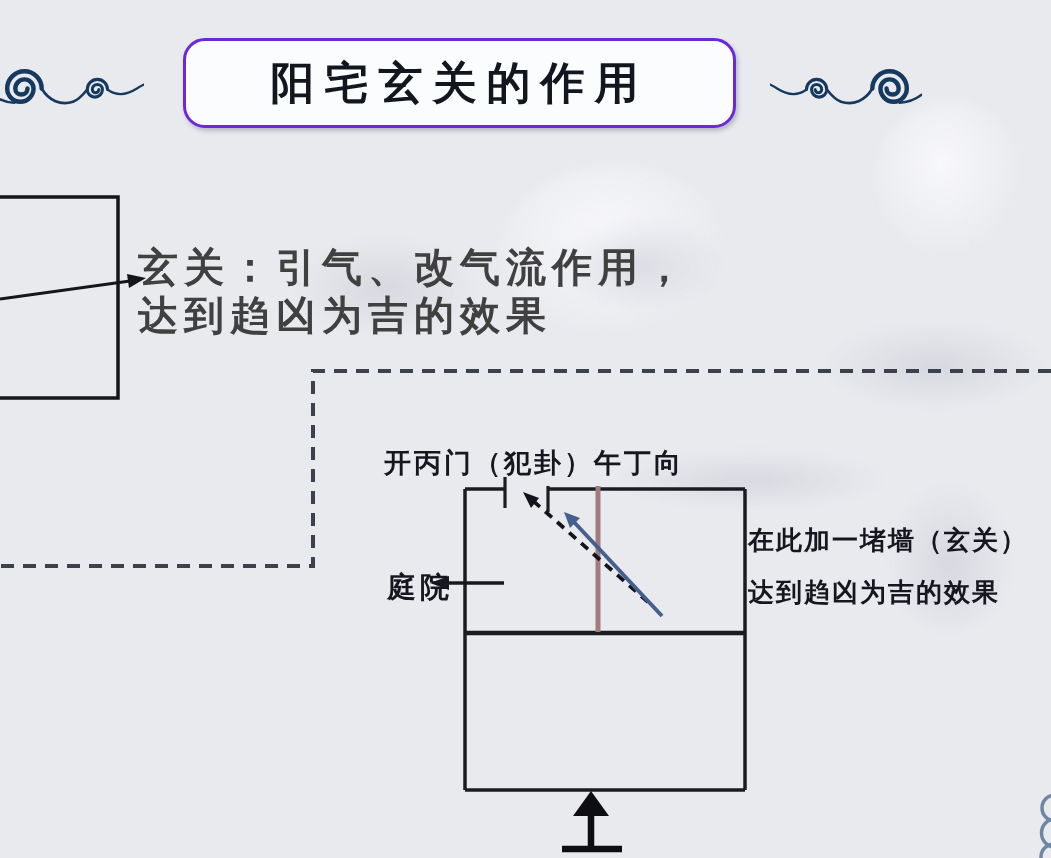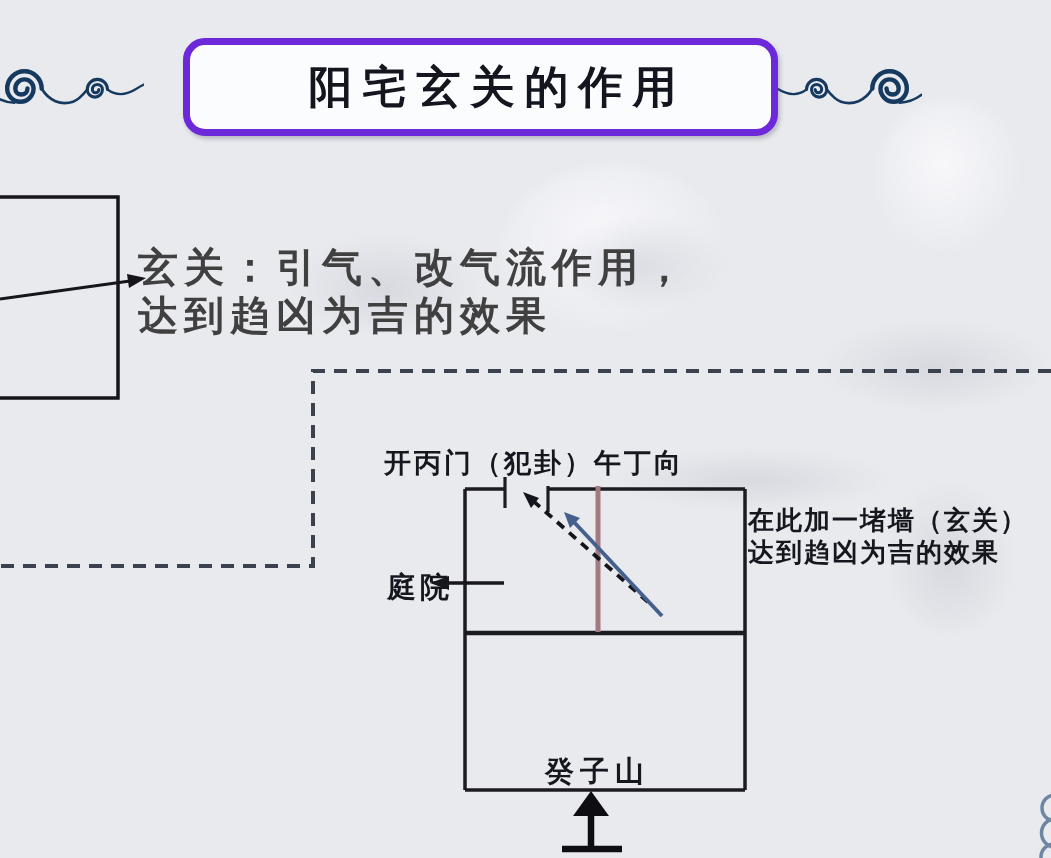--- a/index.html
+++ b/index.html
@@ -6,41 +6,41 @@
   body{font-family:"DejaVu Sans",sans-serif;}
   .stage{
     position:relative;width:1051px;height:858px;overflow:hidden;
     background:#e9eaee;
   }
   .cloud{position:absolute;border-radius:50%;filter:blur(5px);pointer-events:none;}
   .cloud.gray{background:radial-gradient(ellipse at 50% 55%, rgba(193,196,206,0.45), rgba(233,234,238,0) 70%);}
   .cloud.light{background:radial-gradient(ellipse at 45% 40%, rgba(250,250,253,0.85), rgba(233,234,238,0) 70%);}
   .title-box{
     position:absolute;left:183px;top:38px;width:547px;height:84px;
-    background:#fbfcfe;border:7px solid #6d28d9;border-radius:22px;
+    background:#fbfcfe;border:3px solid #6d28d9;border-radius:22px;
     box-shadow:2px 3px 4px rgba(90,95,110,0.35), inset 0 0 0 1px rgba(255,255,255,0.8);
-    display:flex;align-items:center;justify-content:center;padding-left:34px;
+    display:flex;align-items:center;justify-content:center;
   }
   .title-text{
     font-size:44px;font-weight:bold;color:#14161f;letter-spacing:10px;white-space:nowrap;
   }
   .annotation{
     position:absolute;left:138px;top:243px;line-height:48px;
     font-size:40px;font-weight:bold;color:#404040;letter-spacing:6px;white-space:nowrap;
   }
   .annotation span{display:block;}
   .door-label{
     position:absolute;left:384px;top:445px;font-size:27px;font-weight:bold;
     color:#15161e;letter-spacing:3px;white-space:nowrap;
   }
   .wall-note{
     position:absolute;left:748px;top:504px;font-size:26px;font-weight:bold;
     color:#15161e;line-height:32px;letter-spacing:2px;white-space:nowrap;
   }
-  .wall-note span{display:block;}
+  .wall-note span{display:block;margin-top:20px;}
   .courtyard-label{
     position:absolute;left:352px;top:568px;font-size:29px;font-weight:bold;
     color:#15161e;letter-spacing:4px;white-space:nowrap;margin-left:35px;
   }
   .mountain-label{
     position:absolute;left:545px;top:752px;font-size:29px;font-weight:bold;
     color:#15161e;letter-spacing:6px;white-space:nowrap;
   }
   svg{position:absolute;left:0;top:0;}
   .wave{position:absolute;width:152px;height:49px;}
@@ -146,15 +146,14 @@
 
   <div class="door-label">开丙门（犯卦）午丁向</div>
 
   <div class="wall-note">
     <span>在此加一堵墙（玄关）</span>
     <span>达到趋凶为吉的效果</span>
   </div>
 
   <div class="courtyard-label">庭院</div>
 
-  <div class="mountain-label">癸子山</div>
 
 </div>
 
 </body></html>

